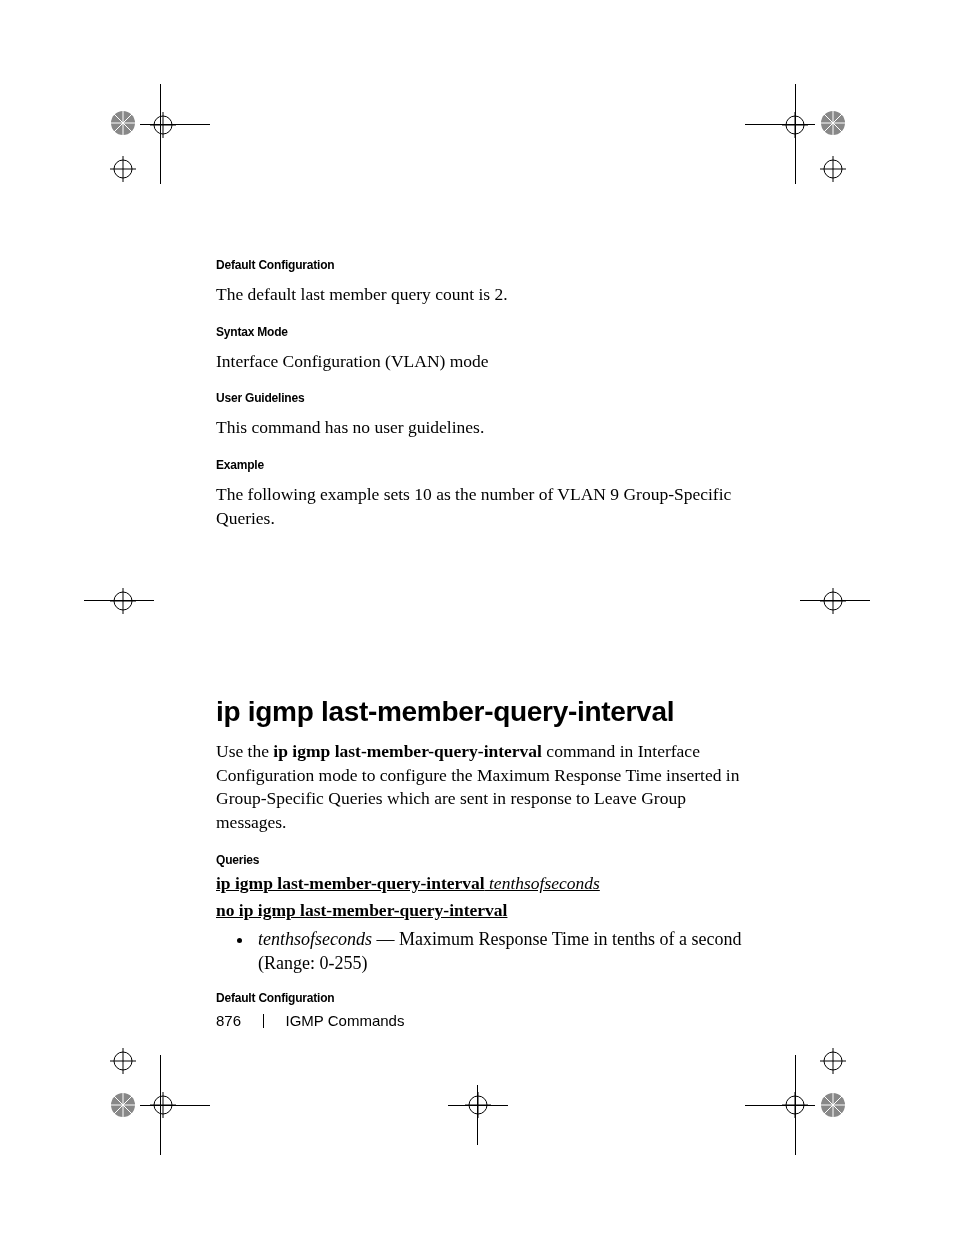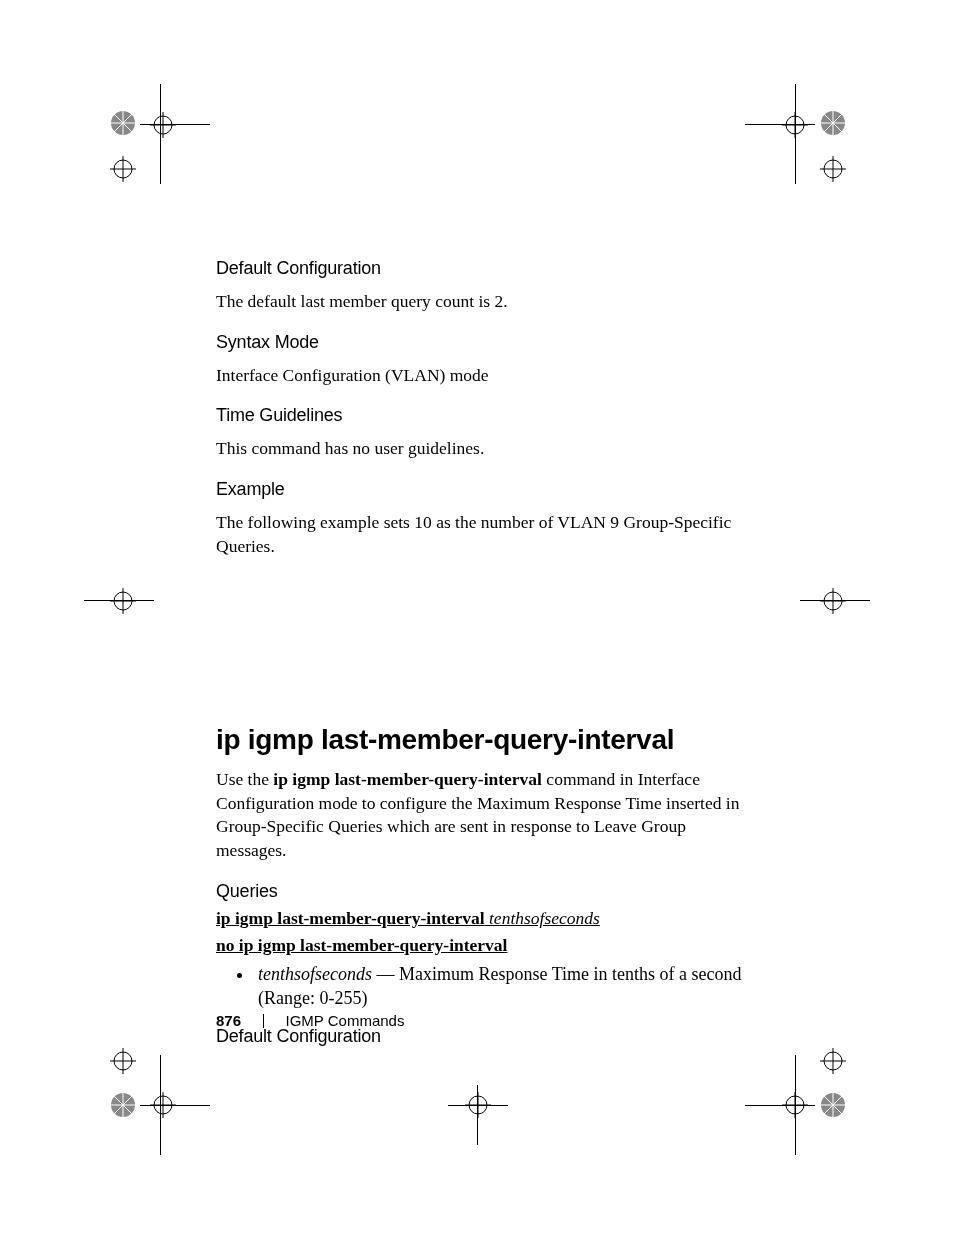--- a/index.html
+++ b/index.html
@@ -18,22 +18,22 @@
     height: 1235px;
   }
   .content {
     position: absolute;
     left: 216px;
     top: 258px;
     width: 540px;
   }
   .h3 {
     font-family: "Helvetica Neue", Arial, sans-serif;
-    font-weight: 400;
-    font-size: 18px;
+    font-weight: 700;
+    font-size: 12px;
     letter-spacing: -0.2px;
     margin: 0 0 6px 0;
   }
   .body {
     font-size: 17.5px;
     line-height: 1.35;
     margin: 11px 0 18px 0;
   }
   .h1 {
     font-family: "Helvetica Neue", Arial, sans-serif;
@@ -62,21 +62,21 @@
     padding-left: 4px;
   }
   .footer {
     position: absolute;
     left: 216px;
     top: 1012px;
     font-size: 15px;
   }
   .footer .pagenum {
     font-family: "Helvetica Neue", Arial, sans-serif;
-    font-weight: 700;
+    font-weight: 400;
   }
   .footer .sep {
     display: inline-block;
     width: 1px;
     height: 14px;
     background: #000;
     vertical-align: -2px;
     margin: 0 18px;
   }
   .footer .section {
@@ -108,21 +108,21 @@
 <div class="page">
 
   <div class="content">
 
     <div class="h3">Default Configuration</div>
     <p class="body">The default last member query count is 2.</p>
 
     <div class="h3">Syntax Mode</div>
     <p class="body">Interface Configuration (VLAN) mode</p>
 
-    <div class="h3">Time Guidelines</div>
+    <div class="h3">User Guidelines</div>
     <p class="body">This command has no user guidelines.</p>
 
     <div class="h3">Example</div>
     <p class="body">The following example sets 10 as the number of VLAN 9 Group-Specific Queries.</p>
 
     <div class="big-gap"></div>
 
     <div class="h1">ip igmp last-member-query-interval</div>
     <p class="body">
       <span>Use the </span><span class="bold">ip igmp last-member-query-interval</span><span> command in Interface Configuration mode to configure the Maximum Response Time inserted in Group-Specific Queries which are sent in response to Leave Group messages.</span>

